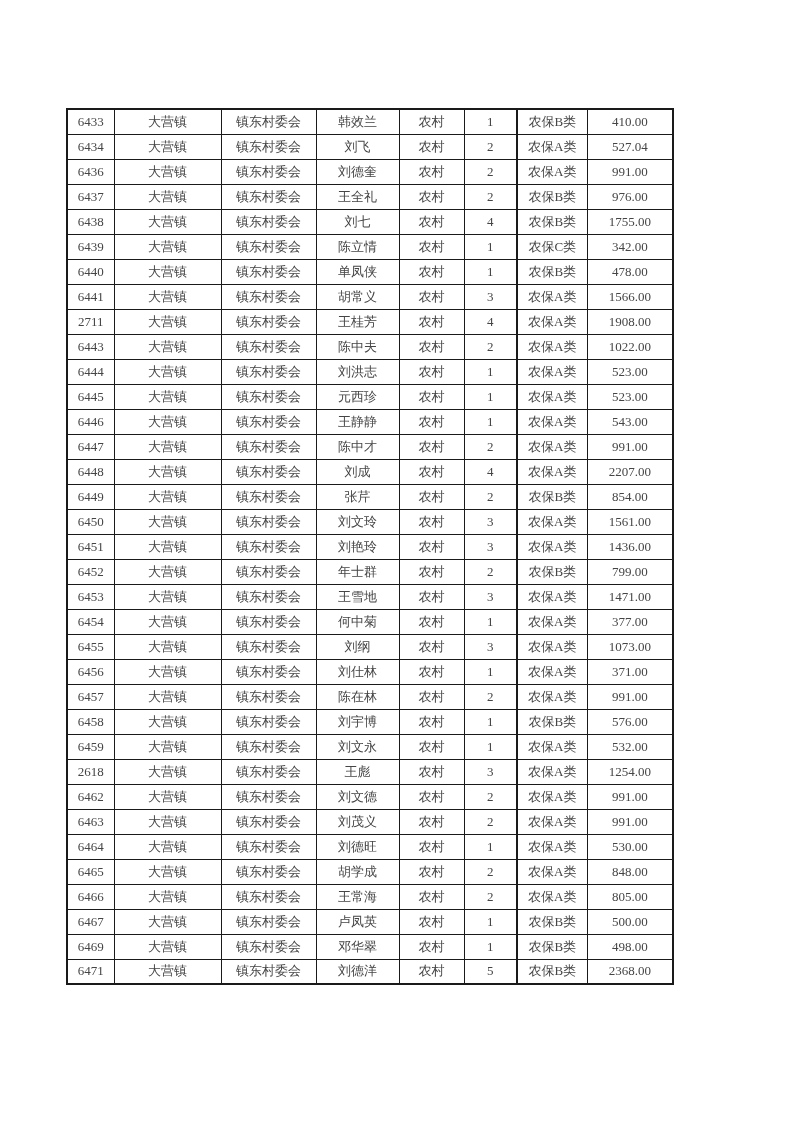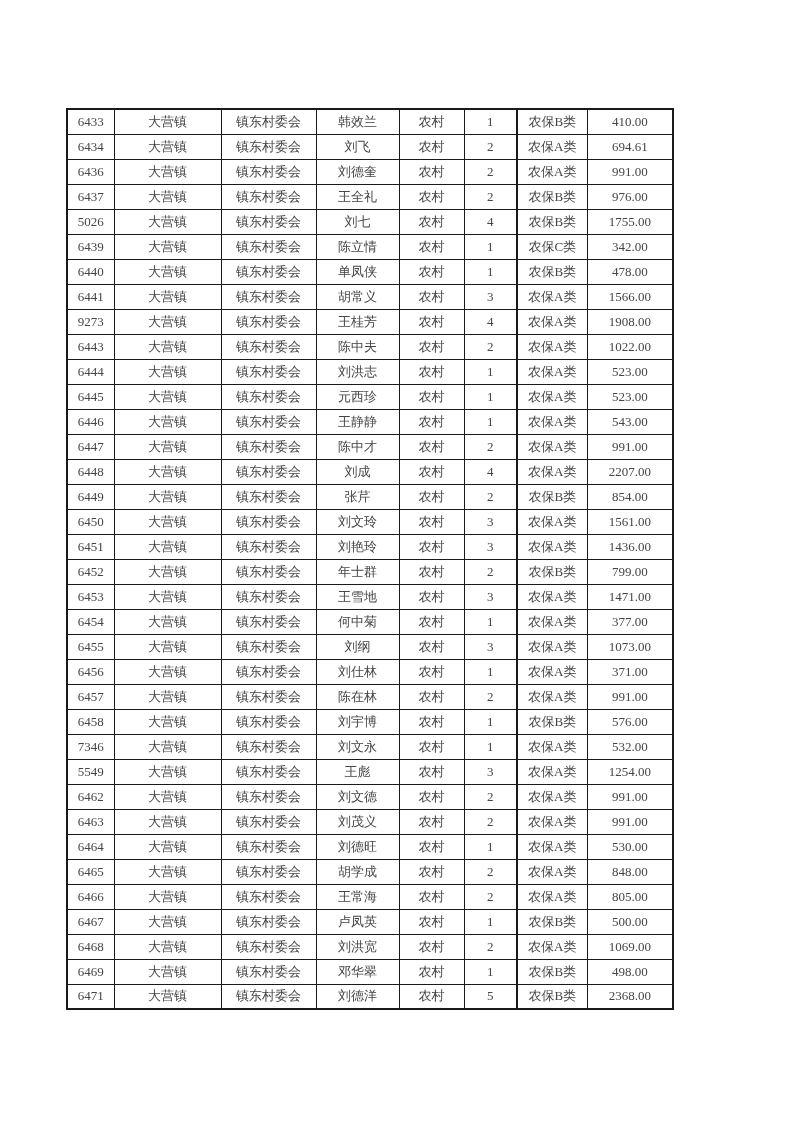--- a/index.html
+++ b/index.html
@@ -76,21 +76,21 @@
           <td class="col-7">410.00</td>
         </tr>
         <tr>
           <td class="col-0">6434</td>
           <td class="col-1">大营镇</td>
           <td class="col-2">镇东村委会</td>
           <td class="col-3">刘飞</td>
           <td class="col-4">农村</td>
           <td class="col-5">2</td>
           <td class="col-6">农保A类</td>
-          <td class="col-7">694.61</td>
+          <td class="col-7">527.04</td>
         </tr>
         <tr>
           <td class="col-0">6436</td>
           <td class="col-1">大营镇</td>
           <td class="col-2">镇东村委会</td>
           <td class="col-3">刘德奎</td>
           <td class="col-4">农村</td>
           <td class="col-5">2</td>
           <td class="col-6">农保A类</td>
           <td class="col-7">991.00</td>
@@ -99,21 +99,21 @@
           <td class="col-0">6437</td>
           <td class="col-1">大营镇</td>
           <td class="col-2">镇东村委会</td>
           <td class="col-3">王全礼</td>
           <td class="col-4">农村</td>
           <td class="col-5">2</td>
           <td class="col-6">农保B类</td>
           <td class="col-7">976.00</td>
         </tr>
         <tr>
-          <td class="col-0">5026</td>
+          <td class="col-0">6438</td>
           <td class="col-1">大营镇</td>
           <td class="col-2">镇东村委会</td>
           <td class="col-3">刘七</td>
           <td class="col-4">农村</td>
           <td class="col-5">4</td>
           <td class="col-6">农保B类</td>
           <td class="col-7">1755.00</td>
         </tr>
         <tr>
           <td class="col-0">6439</td>
@@ -139,21 +139,21 @@
           <td class="col-0">6441</td>
           <td class="col-1">大营镇</td>
           <td class="col-2">镇东村委会</td>
           <td class="col-3">胡常义</td>
           <td class="col-4">农村</td>
           <td class="col-5">3</td>
           <td class="col-6">农保A类</td>
           <td class="col-7">1566.00</td>
         </tr>
         <tr>
-          <td class="col-0">9273</td>
+          <td class="col-0">2711</td>
           <td class="col-1">大营镇</td>
           <td class="col-2">镇东村委会</td>
           <td class="col-3">王桂芳</td>
           <td class="col-4">农村</td>
           <td class="col-5">4</td>
           <td class="col-6">农保A类</td>
           <td class="col-7">1908.00</td>
         </tr>
         <tr>
           <td class="col-0">6443</td>
@@ -309,31 +309,31 @@
           <td class="col-0">6458</td>
           <td class="col-1">大营镇</td>
           <td class="col-2">镇东村委会</td>
           <td class="col-3">刘宇博</td>
           <td class="col-4">农村</td>
           <td class="col-5">1</td>
           <td class="col-6">农保B类</td>
           <td class="col-7">576.00</td>
         </tr>
         <tr>
-          <td class="col-0">7346</td>
+          <td class="col-0">6459</td>
           <td class="col-1">大营镇</td>
           <td class="col-2">镇东村委会</td>
           <td class="col-3">刘文永</td>
           <td class="col-4">农村</td>
           <td class="col-5">1</td>
           <td class="col-6">农保A类</td>
           <td class="col-7">532.00</td>
         </tr>
         <tr>
-          <td class="col-0">5549</td>
+          <td class="col-0">2618</td>
           <td class="col-1">大营镇</td>
           <td class="col-2">镇东村委会</td>
           <td class="col-3">王彪</td>
           <td class="col-4">农村</td>
           <td class="col-5">3</td>
           <td class="col-6">农保A类</td>
           <td class="col-7">1254.00</td>
         </tr>
         <tr>
           <td class="col-0">6462</td>
@@ -387,30 +387,20 @@
         </tr>
         <tr>
           <td class="col-0">6467</td>
           <td class="col-1">大营镇</td>
           <td class="col-2">镇东村委会</td>
           <td class="col-3">卢凤英</td>
           <td class="col-4">农村</td>
           <td class="col-5">1</td>
           <td class="col-6">农保B类</td>
           <td class="col-7">500.00</td>
-        </tr>
-        <tr>
-          <td class="col-0">6468</td>
-          <td class="col-1">大营镇</td>
-          <td class="col-2">镇东村委会</td>
-          <td class="col-3">刘洪宽</td>
-          <td class="col-4">农村</td>
-          <td class="col-5">2</td>
-          <td class="col-6">农保A类</td>
-          <td class="col-7">1069.00</td>
         </tr>
         <tr>
           <td class="col-0">6469</td>
           <td class="col-1">大营镇</td>
           <td class="col-2">镇东村委会</td>
           <td class="col-3">邓华翠</td>
           <td class="col-4">农村</td>
           <td class="col-5">1</td>
           <td class="col-6">农保B类</td>
           <td class="col-7">498.00</td>

